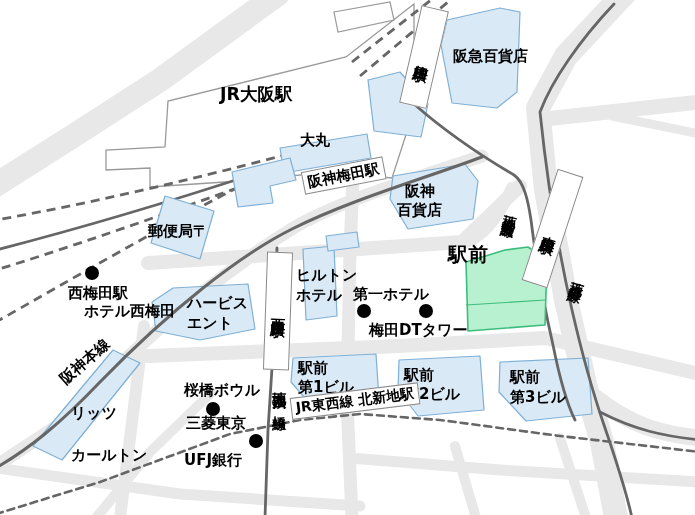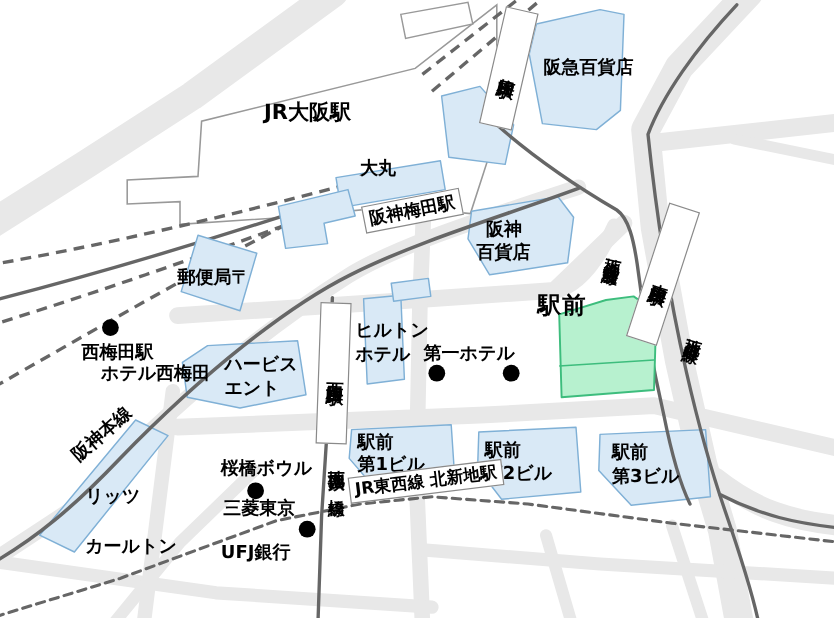--- a/index.html
+++ b/index.html
@@ -108,20 +108,21 @@
 <div class="lbl" style="left:405px;top:182px;">阪神</div>
 <div class="lbl" style="left:397px;top:201px;">百貨店</div>
 
 <div class="lbl" style="left:68px;top:284px;">西梅田駅</div>
 <div class="lbl" style="left:68px;top:302px;margin-left:16px;">ホテル西梅田</div>
 
 <div class="lbl" style="left:296px;top:266px;">ヒルトン</div>
 <div class="lbl" style="left:296px;top:286px;">ホテル</div>
 
 <div class="lbl" style="left:353px;top:285px;">第一ホテル</div>
+<div class="lbl" style="left:369px;top:321px;">梅田DTタワー</div>
 
 <div class="lbl bold4" style="left:448px;top:243px;">駅前</div>
 
 <div class="lbl" style="left:187px;top:294px;">ハービス</div>
 <div class="lbl" style="left:187px;top:314px;">エント</div>
 
 <div class="lbl" style="left:298px;top:359px;">駅前</div>
 <div class="lbl" style="left:298px;top:378px;">第1ビル</div>
 <div class="lbl" style="left:404px;top:366px;">駅前</div>
 <div class="lbl" style="left:404px;top:385px;">第2ビル</div>

